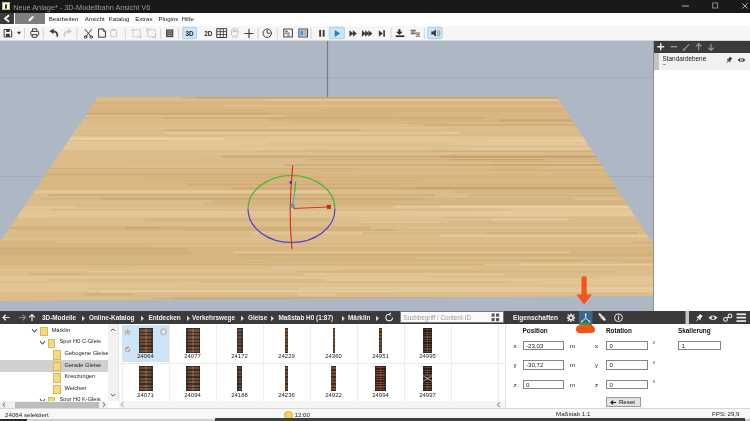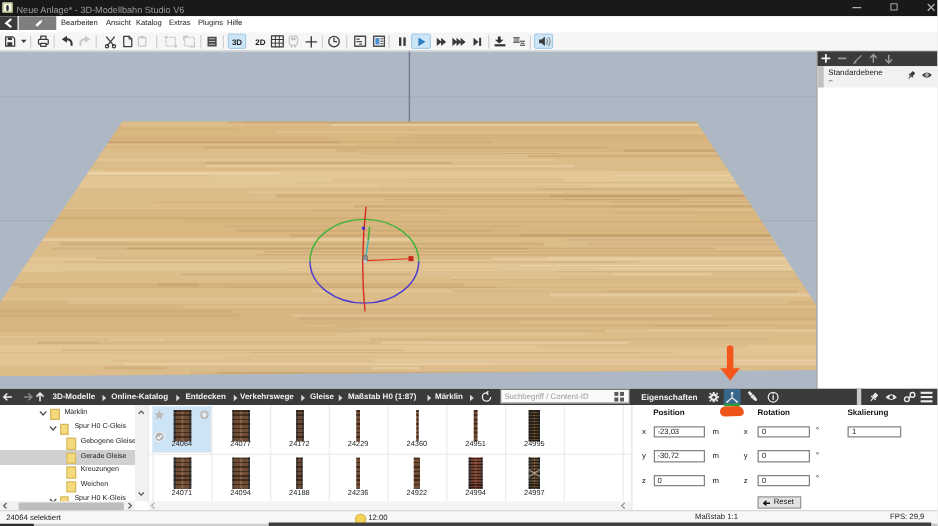--- a/index.html
+++ b/index.html
@@ -8,21 +8,21 @@
 .menuitem { position:absolute; top:15.2px; font-size:6.1px; color:#1a1a1a; }
 svg { display:block; }
 </style></head>
 <body>
 <div id="app">
 
 <div style="position:absolute;left:0;top:0;width:750px;height:12.5px;background:#191919;"></div>
 <div style="position:absolute;left:2px;top:2.3px;width:8px;height:8px;background:#f4f7ee;border:1px solid #b9cc85;box-sizing:border-box;">
 <div style="position:absolute;left:1.6px;top:0.6px;width:2.8px;height:4.8px;background:#2e2e2e;border-radius:45%;"></div>
     </div>
-<div style="position:absolute;left:13.2px;top:2.8px;font-size:7.3px;color:#9b9b9b;">Neue Anlage* - 3D-Modellbahn Studio V6</div>
+<div style="position:absolute;left:13.2px;top:2.8px;font-size:7.3px;color:#9b9b9b;">Neue Anlage* - 3D-Modellbahn Ansicht V6</div>
 <svg style="position:absolute;left:676px;top:0" width="74" height="12">
 <line x1="6" y1="6" x2="13" y2="6" stroke="#b0b0b0" stroke-width="1"></line>
 <rect x="36.7" y="3" width="5" height="5" fill="none" stroke="#9a9a9a" stroke-width="0.9"></rect>
 <path d="M 66.2 3.2 L 71.6 8.6 M 71.6 3.2 L 66.2 8.6" stroke="#b0b0b0" stroke-width="1"></path>
 </svg>
 <div style="position:absolute;left:0;top:12.5px;width:750px;height:13.5px;background:#ffffff;"></div>
 <div style="position:absolute;left:0;top:12.7px;width:14.3px;height:11px;background:#3b3b3b;"></div>
 <svg style="position:absolute;left:0;top:12.7px" width="14.3" height="11">
       <path d="M 9 2.2 L 5 5.5 L 9 8.8" stroke="#fff" stroke-width="1.8" fill="none"></path>
     </svg>

